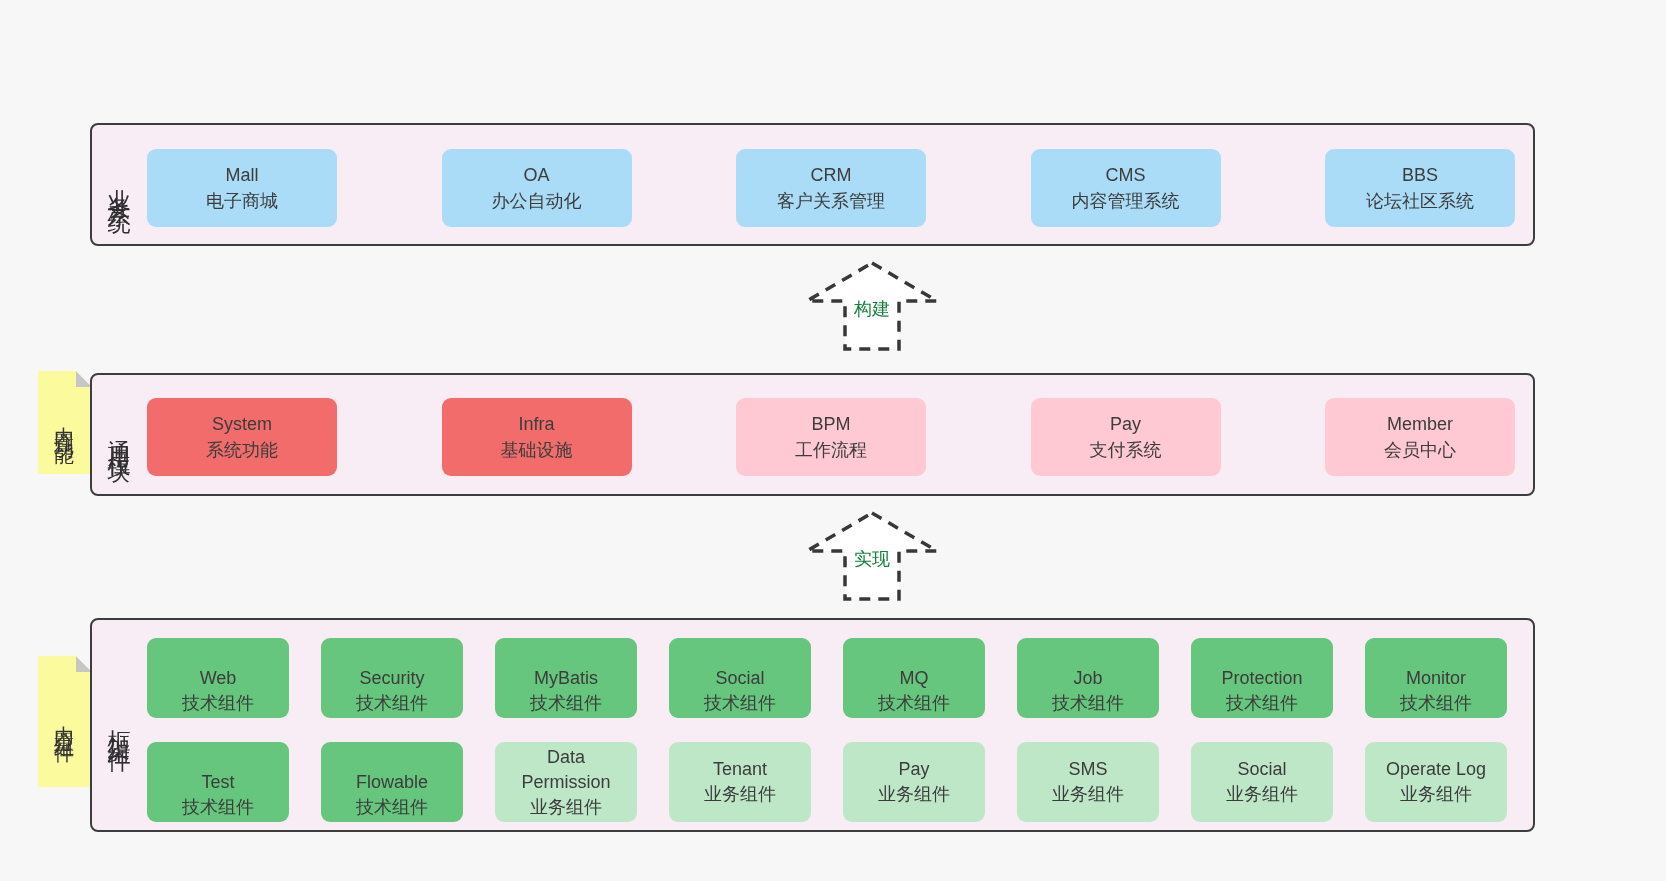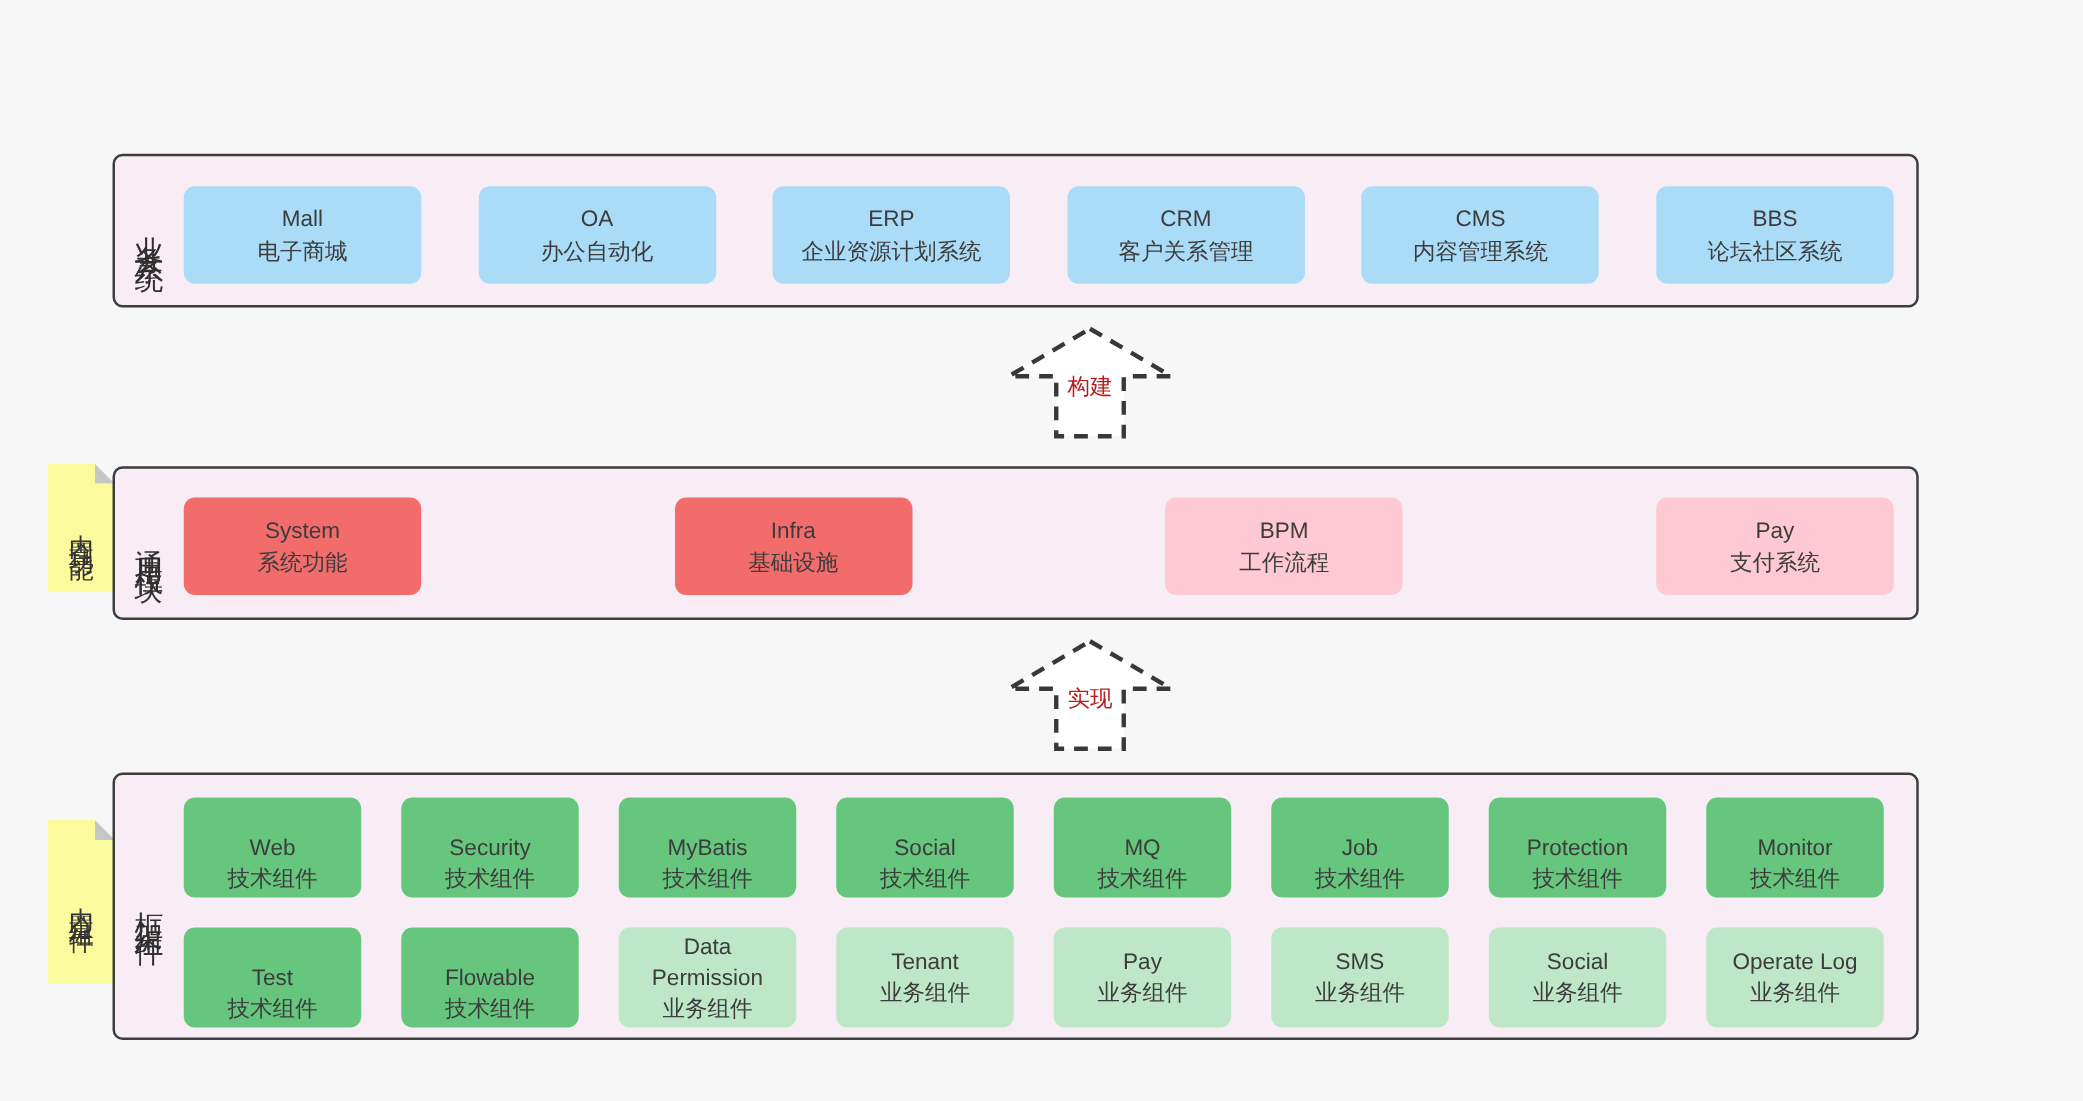--- a/index.html
+++ b/index.html
@@ -49,43 +49,39 @@
   .note-text { writing-mode:vertical-rl; text-orientation:upright;
                font-size:20px; letter-spacing:6px; color:#333; position:relative; }
 
   
   .arrow { position:absolute; width:136px; height:92px; z-index:3; }
   .arrow svg { display:block; width:100%; height:100%; overflow:visible; }
   .arrow polygon { fill:#ffffff; stroke:#383838; stroke-width:3.5; stroke-dasharray:11 8; }
   .arrow-build     { left:804px; top:260px; }
   .arrow-implement { left:804px; top:510px; }
   .arrow-label { position:absolute; left:50%; top:36px; transform:translateX(-50%);
-                 background:#ffffff; padding:1px 4px; font-size:18px; color:#b91c1c; white-space:nowrap;text-align:right; }
+                 background:#ffffff; padding:1px 4px; font-size:18px; color:#15803d; white-space:nowrap;text-align:right; }
 </style>
 </head>
 <body>
 
 <div class="canvas">
 
   <section class="panel panel-business">
     <div class="side-label">
       <span>业务系统</span>
     </div>
     <div class="row row6 row-business">
       <div class="box blue w190">
         <span>Mall</span>
         <span>电子商城</span>
       </div>
       <div class="box blue w190">
         <span>OA</span>
         <span>办公自动化</span>
-      </div>
-      <div class="box blue w190">
-        <span>ERP</span>
-        <span>企业资源计划系统</span>
       </div>
       <div class="box blue w190">
         <span>CRM</span>
         <span>客户关系管理</span>
       </div>
       <div class="box blue w190">
         <span>CMS</span>
         <span>内容管理系统</span>
       </div>
       <div class="box blue w190">
@@ -121,20 +117,24 @@
         <span>基础设施</span>
       </div>
       <div class="box pink w190">
         <span>BPM</span>
         <span>工作流程</span>
       </div>
       <div class="box pink w190">
         <span>Pay</span>
         <span>支付系统</span>
       </div>
+      <div class="box pink w190">
+        <span>Member</span>
+        <span>会员中心</span>
+      </div>
     </div>
   </section>
 
   <div class="arrow arrow-implement">
     <svg viewBox="0 0 136 92">
       <polygon points="68,3 133,41 95,41 95,89 41,89 41,41 3,41"></polygon>
     </svg>
     <div class="arrow-label">实现</div>
   </div>
 

